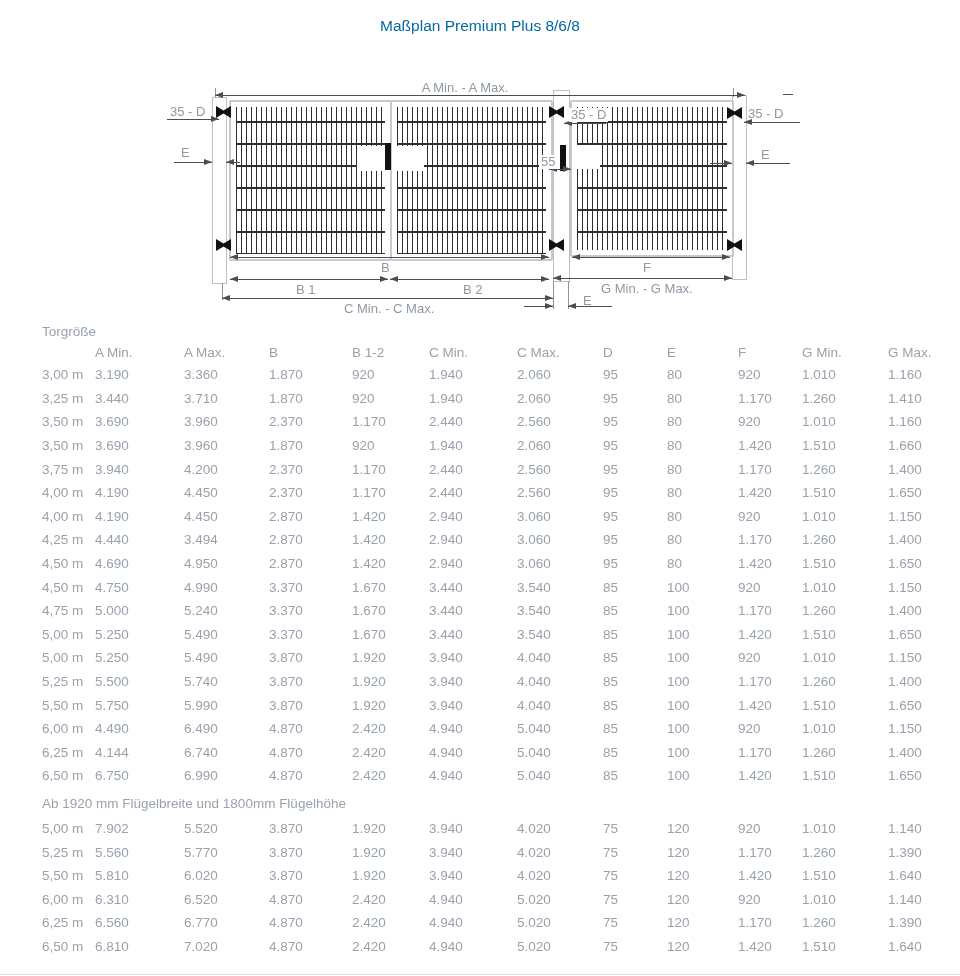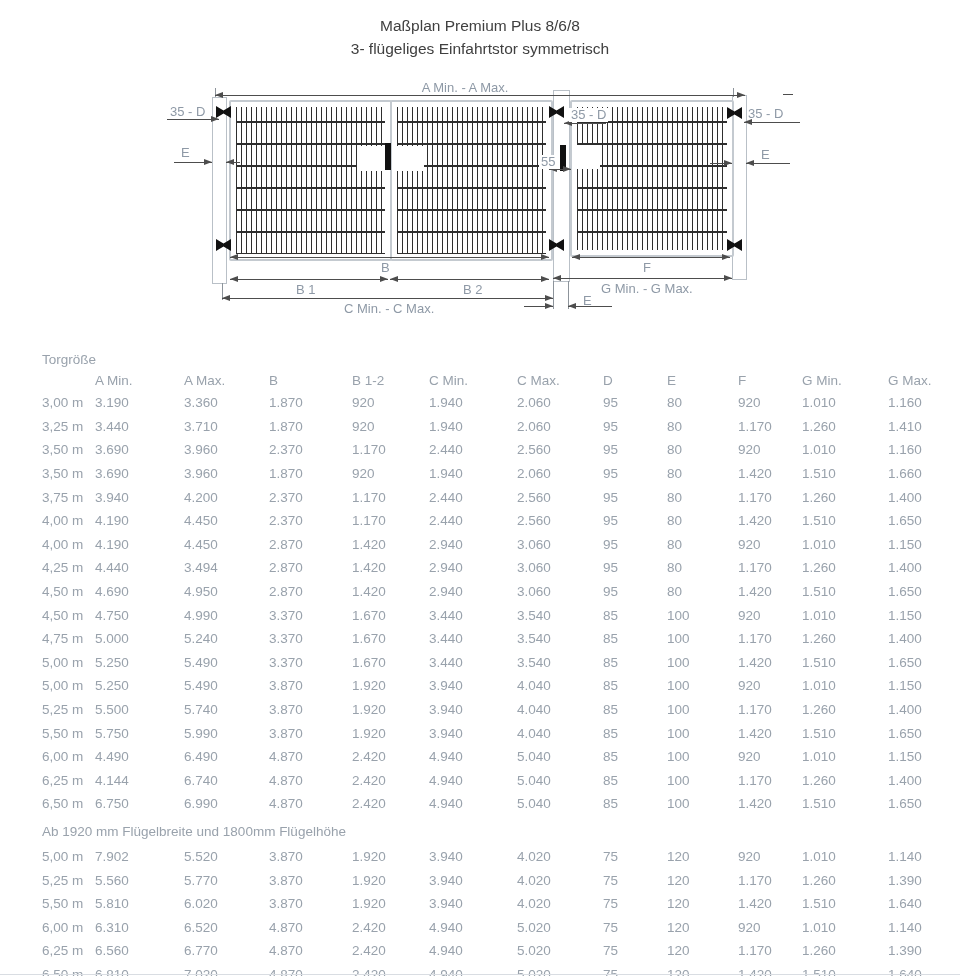--- a/index.html
+++ b/index.html
@@ -1,21 +1,21 @@
 <!DOCTYPE html>
 <html><head>
 <meta charset="utf-8">
 <style>
   html,body{margin:0;padding:0;background:#fff;}
   .page{position:relative;width:960px;height:976px;background:#fff;overflow:hidden;
         font-family:"Liberation Sans","DejaVu Sans",sans-serif;}
   .abs{position:absolute;}
   
   .title{position:absolute;left:0;top:14px;width:960px;text-align:center;
-         color:#404040;font-size:15.5px;line-height:23px;}
+         color:#0369a1;font-size:15.5px;line-height:23px;}
   
   .post{position:absolute;border:1px solid #b9c0c7;background:#fff;}
   .wing{position:absolute;border:2px solid #c4cad0;border-radius:2px;background:#fff;}
   .panel{position:absolute;inset:5px;
     background-image:
       repeating-linear-gradient(to bottom, transparent 0 14px, #2e2e2e 14px 16px, transparent 16px 22px),
       repeating-linear-gradient(to right, #2e2e2e 0 1px, transparent 1px 5px);}
   .gap{position:absolute;background:#fff;z-index:3;}
   .handle{position:absolute;background:#111;z-index:4;}
   .hinge{position:absolute;width:15px;height:12px;background:#111;z-index:4;
@@ -25,33 +25,32 @@
   .ar{width:0;height:0;border-top:3px solid transparent;border-bottom:3px solid transparent;position:absolute;top:-3px;}
   .ar.L{left:0;border-right:8px solid #4d4d4d;}
   .ar.R{right:0;border-left:8px solid #4d4d4d;}
   .dlb{position:absolute;font-size:13px;color:#8e99a6;white-space:nowrap;line-height:14px;z-index:6;}
   .wbg{background:#fff;padding:0 2px;}
   
   .tbl{position:absolute;left:0;top:321px;width:960px;font-size:13.5px;color:#99a2ac;}
   .trow{display:grid;grid-template-columns:53px 89px 85px 83px 77px 88px 86px 64px 71px 64px 86px 72px;
         padding-left:42px;height:23.6px;align-items:center;}
   .trow.gh{grid-template-columns:60px 89px 85px 83px 77px 88px 86px 64px 71px 64px 86px 72px;
-        height:21px;margin-top:28px;}
+        height:21px;}
   .trow.ch{height:21px;}
   .section-label{padding:8px 0 6px 42px;height:15px;}
   .bottom-rule{position:absolute;left:0;top:974px;width:960px;height:1px;background:#d9dde2;}
 </style>
 </head>
 <body>
 
 <div class="page">
 
   <div class="title">
     <div>Maßplan Premium Plus 8/6/8</div>
-    <div>3- flügeliges Einfahrtstor symmetrisch</div>
   </div>
 
   <div class="abs" style="left:0;top:0;width:960px;height:330px;">
 
     <div class="post" style="left:212px;top:97px;width:13px;height:185px;"></div>
     <div class="post" style="left:553px;top:90px;width:15px;height:190px;"></div>
     <div class="post" style="left:732px;top:95px;width:13px;height:183px;"></div>
 
     <div class="wing" style="left:229px;top:100px;width:159px;height:157px;">
       <div class="panel"></div>

